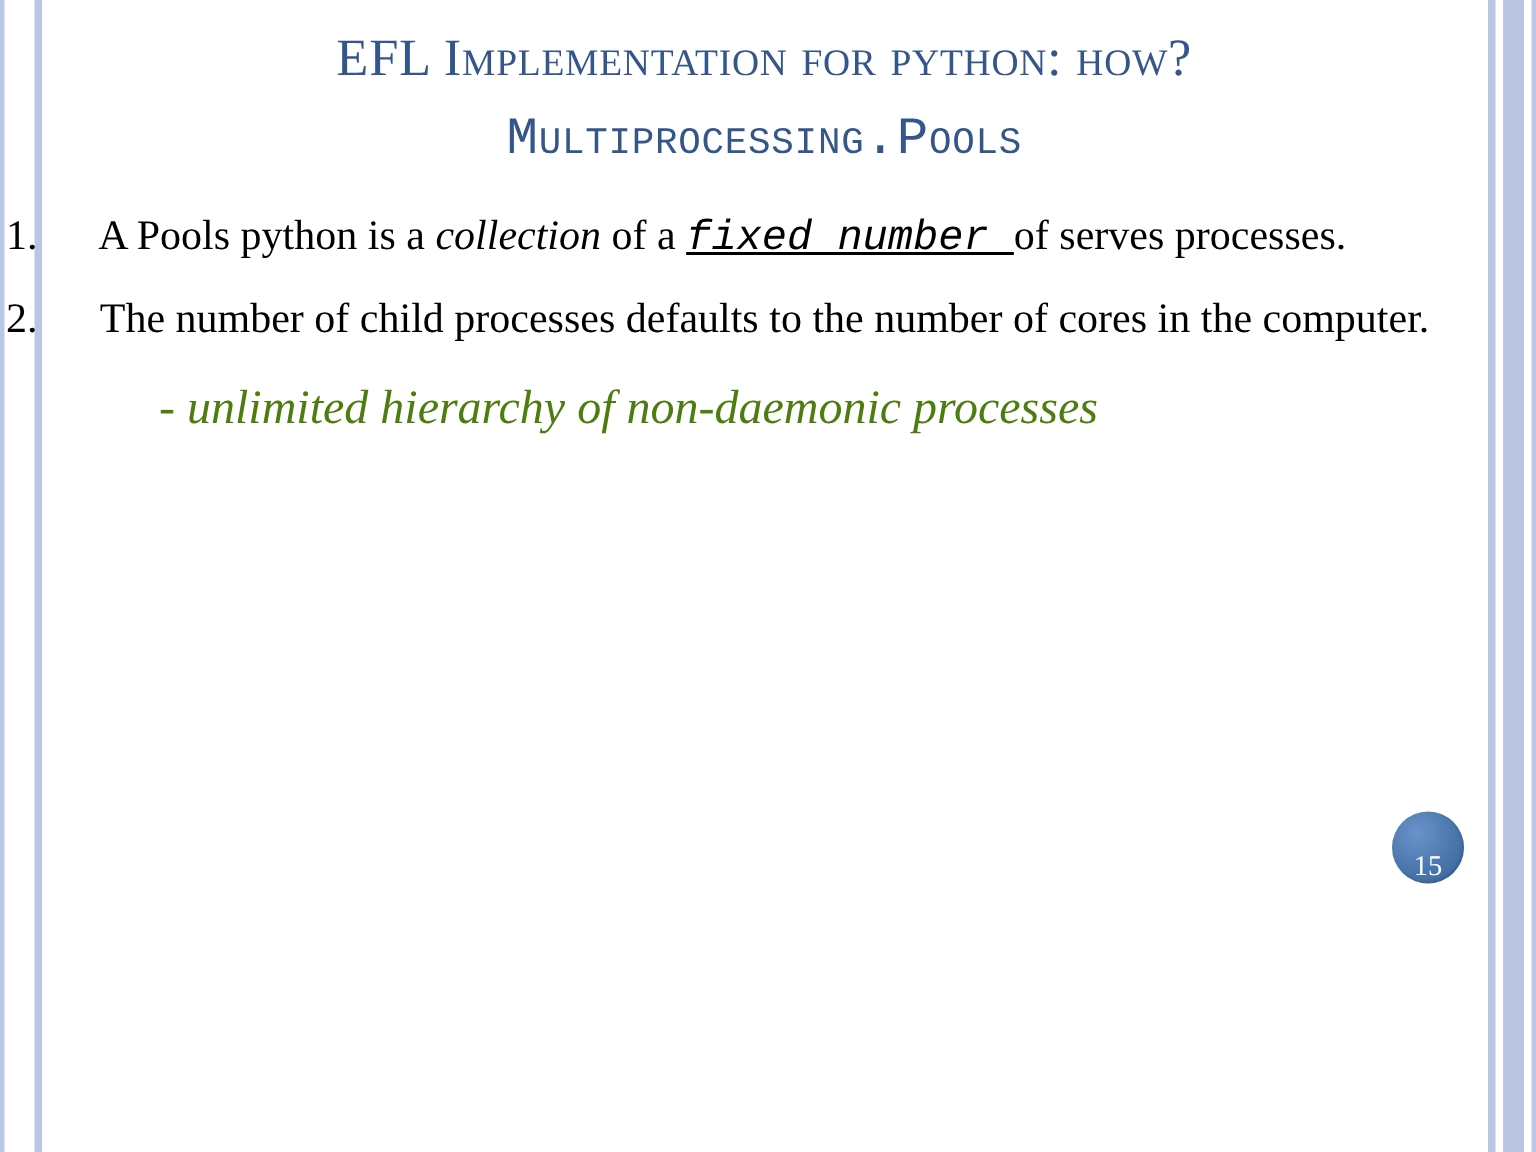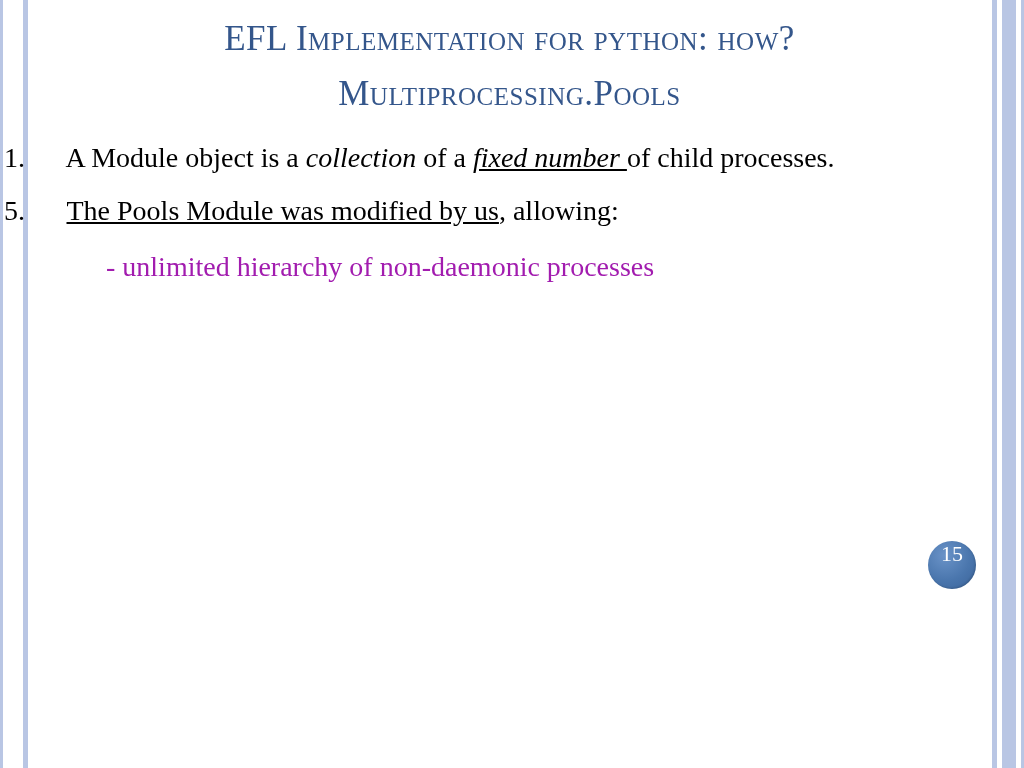--- a/index.html
+++ b/index.html
@@ -31,54 +31,55 @@
   .title {
     font-variant: small-caps;
     font-weight: 400;
     color: #34568b;
     font-size: 35px;
     text-align: center;
     line-height: 1.35;
     letter-spacing: 0.5px;
     margin-bottom: 20px;
   }
-  .title .line2 { display: block; margin-top: 8px; }
+  .title .line2 { display: block; margin-top: 8px; font-family: Liberation Mono, monospace; }
   ol.points {
     list-style: none;
     color: #000;
     font-size: 28px;
     line-height: 1.42;
   }
   ol.points > li {
     margin-bottom: 14px;
     padding-left: 46px;
     text-indent: -46px;
   }
   ol.points > li .num { display: inline-block; min-width: 10px; }
   .italic { font-style: italic; }
-  .uline { text-decoration: underline; }
+  .uline { text-decoration: underline; font-family: Liberation Mono, monospace; }
   .sub {
-    font-size: 28px;
+    font-size: 32px;
     line-height: 1.55;
     padding-left: 56px;
-    color: #a21caf;
+    color: #4d7c0f;
+    font-style: italic;
   }
   .sub div { margin-bottom: 2px; }
   .pagenum {
     position: absolute;
     right: 48px;
     bottom: 55px;
     width: 48px;
     height: 48px;
     border-radius: 50%;
     background: radial-gradient(circle at 35% 30%, #6a93c8 0%, #4a76ad 55%, #3a6399 100%);
     color: #fff;
-    font-size: 22px;
+    font-size: 19px;
     display: flex;
-    align-items: flex-start;
+    align-items: flex-end;
     justify-content: center;
     box-shadow: inset -1px -1px 2px rgba(0,0,0,.15);
   }
 </style>
 </head>
 <body>
 
 <div class="slide">
   <div class="bar l1"></div>
   <div class="bar l2"></div>
@@ -88,25 +89,25 @@
 
   <div class="content">
     <h1 class="title">
       <span>EFL Implementation for python: how?</span>
       <span class="line2">Multiprocessing.Pools</span>
     </h1>
 
     <ol class="points">
       <li>
         <span class="num">1.</span>
-        <span>A Module object is a </span><span class="italic">collection</span><span> of a </span><span class="italic uline">fixed number </span><span>of child processes.</span>
+        <span>A Pools python is a </span><span class="italic">collection</span><span> of a </span><span class="italic uline">fixed number </span><span>of serves processes.</span>
       </li>
       <li>
-        <span class="num">5.</span>
-        <span class="uline">The Pools Module was modified by us</span><span>, allowing:</span>
+        <span class="num">2.</span>
+        <span>The number of child processes defaults to the number of cores in the computer.</span>
       </li>
     </ol>
 
     <div class="sub">
       <div>- unlimited hierarchy of non-daemonic processes</div>
     </div>
   </div>
 
   <div class="pagenum">
     <span>15</span>

